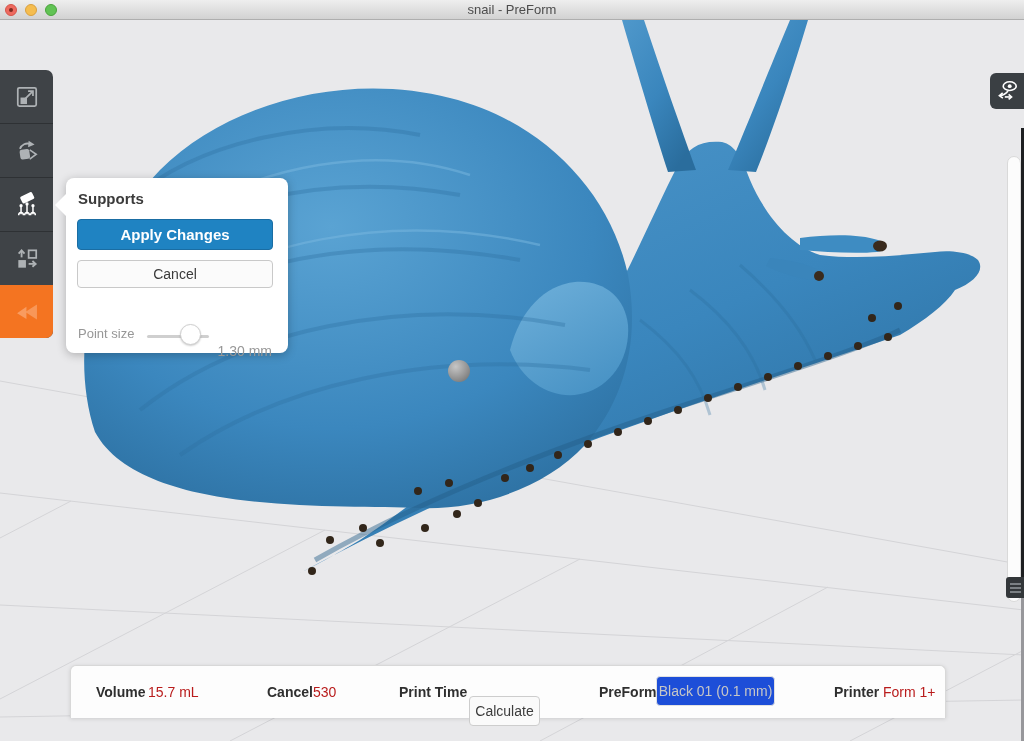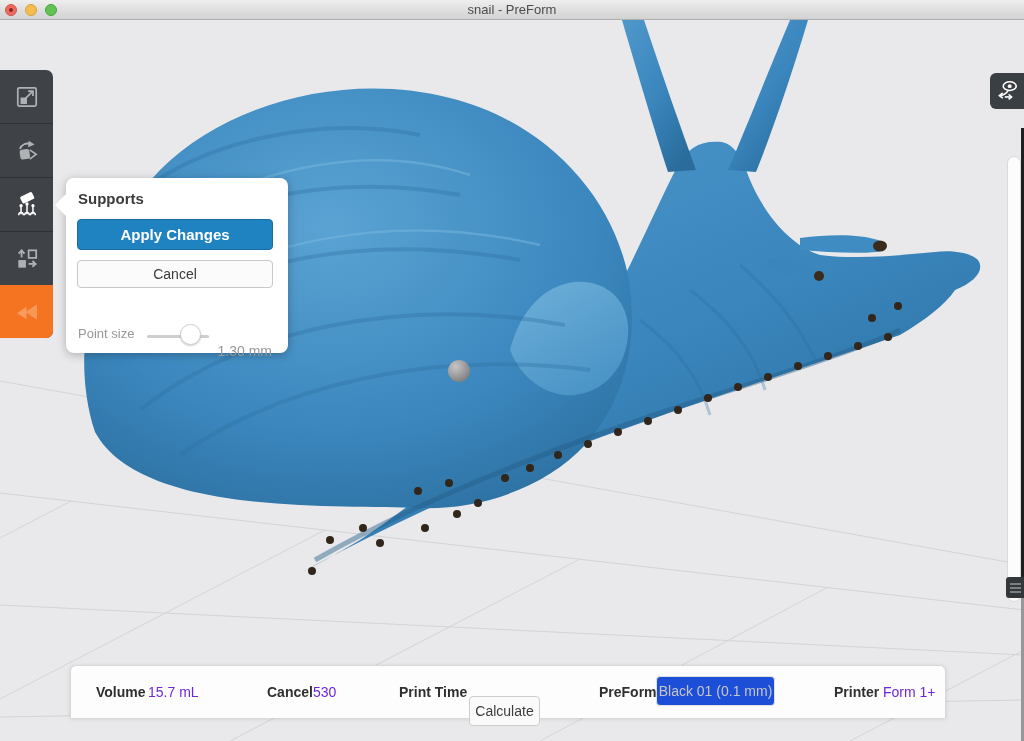--- a/index.html
+++ b/index.html
@@ -55,21 +55,21 @@
   .edge-strip-light{position:absolute;left:1021px;top:598px;width:3px;height:143px;background:#97979b;z-index:17;}
   .layer-grip{position:absolute;left:1006px;top:577px;width:18px;height:21px;background:#33373a;
     border-radius:3px 0 0 3px;z-index:19;cursor:grab;display:flex;flex-direction:column;justify-content:center;gap:2px;align-items:center;}
   .layer-grip i{display:block;width:11px;height:2px;background:#7b8084;}
 
   
   .statusbar{position:absolute;left:70px;top:665px;width:876px;height:53px;background:#fdfdfd;
     border:1px solid #d8d8d8;border-bottom:none;border-radius:6px 6px 0 0;
     box-shadow:0 1px 4px rgba(0,0,0,.12);z-index:40;}
   .sb-label{position:absolute;top:18px;font-size:14px;font-weight:700;color:#2f2f2f;white-space:nowrap;}
-  .sb-value{position:absolute;top:18px;font-size:14px;color:#6d28d9;white-space:nowrap;}
+  .sb-value{position:absolute;top:18px;font-size:14px;color:#b91c1c;white-space:nowrap;}
   .sb-btn{position:absolute;top:10px;height:30px;border-radius:4px;font-size:14px;
     display:flex;align-items:center;justify-content:center;white-space:nowrap;}
   .sb-btn.calc{left:398px;width:71px;background:#fafafa;border:1px solid #cdcdcd;color:#3d3d3d;cursor:pointer;margin-top:20px;}
   .sb-btn.material{left:585px;width:119px;background:#1d4ed8;border:1px solid #e2e2e2;color:#c6c6c6;}
 </style>
 </head>
 <body>
 
 <div class="window">
 

